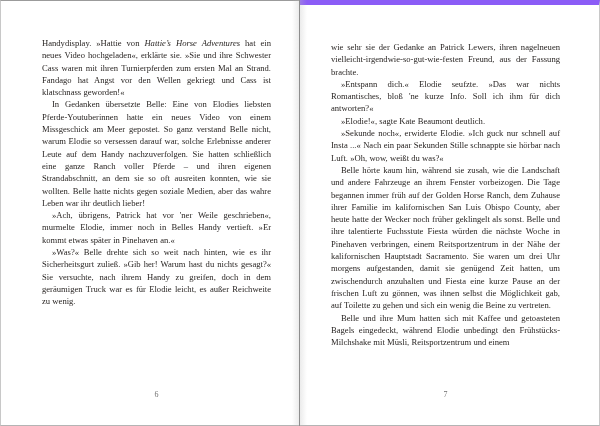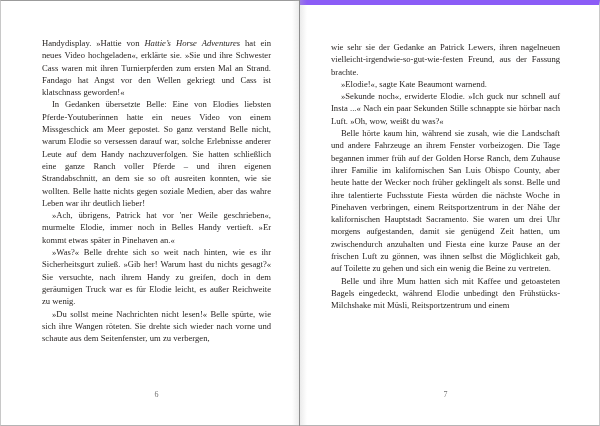--- a/index.html
+++ b/index.html
@@ -115,29 +115,29 @@
 <body>
 
 <div id="book-spread">
 
   <div class="page page-left">
     <div class="text-column">
       <p class="para"><span>Handydisplay. »Hattie von </span><i>Hattie’s Horse Adventures</i><span> hat ein neues Video hochgeladen«, erklärte sie. »Sie und ihre Schwester Cass waren mit ihren Turnierpferden zum ersten Mal an Strand. Fandago hat Angst vor den Wellen gekriegt und Cass ist klatschnass geworden!«</span></p>
       <p class="para indent"><span>In Gedanken übersetzte Belle: Eine von Elodies liebsten Pferde-Youtuberinnen hatte ein neues Video von einem Missgeschick am Meer gepostet. So ganz verstand Belle nicht, warum Elodie so versessen darauf war, solche Erlebnisse anderer Leute auf dem Handy nachzuverfolgen. Sie hatten schließlich eine ganze Ranch voller Pferde – und ihren eigenen Strandabschnitt, an dem sie so oft ausreiten konnten, wie sie wollten. Belle hatte nichts gegen soziale Medien, aber das wahre Leben war ihr deutlich lieber!</span></p>
       <p class="para indent"><span>»Ach, übrigens, Patrick hat vor 'ner Weile geschrieben«, murmelte Elodie, immer noch in Belles Handy vertieft. »Er kommt etwas später in Pinehaven an.«</span></p>
       <p class="para indent"><span>»Was?« Belle drehte sich so weit nach hinten, wie es ihr Sicherheitsgurt zuließ. »Gib her! Warum hast du nichts gesagt?« Sie versuchte, nach ihrem Handy zu greifen, doch in dem geräumigen Truck war es für Elodie leicht, es außer Reichweite zu wenig.</span></p>
-      <p class="para indent"><span>»Du sollst meine Nachrichten nicht lesen!« Belle spürte, wie sich ihre Wangen röteten. Sie drehte sich wieder nach vorne und schaute aus dem Seitenfenster, um zu verbergen,</span></p>
     </div>
     <div class="folio">6</div>
   </div>
 
   <div class="page page-right">
     <div class="text-column">
       <p class="para"><span>wie sehr sie der Gedanke an Patrick Lewers, ihren nagelneuen vielleicht-irgendwie-so-gut-wie-festen Freund, aus der Fassung brachte.</span></p>
-      <p class="para indent"><span>»Elodie!«, sagte Kate Beaumont warnend.</span></p>
+      <p class="para indent"><span>»Entspann dich.« Elodie seufzte. »Das war nichts Romantisches, bloß 'ne kurze Info. Soll ich ihm für dich antworten?«</span></p>
+      <p class="para indent"><span>»Elodie!«, sagte Kate Beaumont deutlich.</span></p>
       <p class="para indent"><span>»Sekunde noch«, erwiderte Elodie. »Ich guck nur schnell auf Insta ...« Nach ein paar Sekunden Stille schnappte sie hörbar nach Luft. »Oh, wow, weißt du was?«</span></p>
       <p class="para indent"><span>Belle hörte kaum hin, während sie zusah, wie die Landschaft und andere Fahrzeuge an ihrem Fenster vorbeizogen. Die Tage begannen immer früh auf der Golden Horse Ranch, dem Zuhause ihrer Familie im kalifornischen San Luis Obispo County, aber heute hatte der Wecker noch früher geklingelt als sonst. Belle und ihre talentierte Fuchsstute Fiesta würden die nächste Woche in Pinehaven verbringen, einem Reitsportzentrum in der Nähe der kalifornischen Hauptstadt Sacramento. Sie waren um drei Uhr morgens aufgestanden, damit sie genügend Zeit hatten, um zwischendurch anzuhalten und Fiesta eine kurze Pause an der frischen Luft zu gönnen, was ihnen selbst die Möglichkeit gab, auf Toilette zu gehen und sich ein wenig die Beine zu vertreten.</span></p>
       <p class="para indent"><span>Belle und ihre Mum hatten sich mit Kaffee und getoasteten Bagels eingedeckt, während Elodie unbedingt den Frühstücks-Milchshake mit Müsli, Reitsportzentrum und einem</span></p>
     </div>
     <div class="folio">7</div>
   </div>
 
   <div id="spine-shadow-left"></div>
   <div id="spine-shadow-right"></div>
   <div id="spine"></div>

